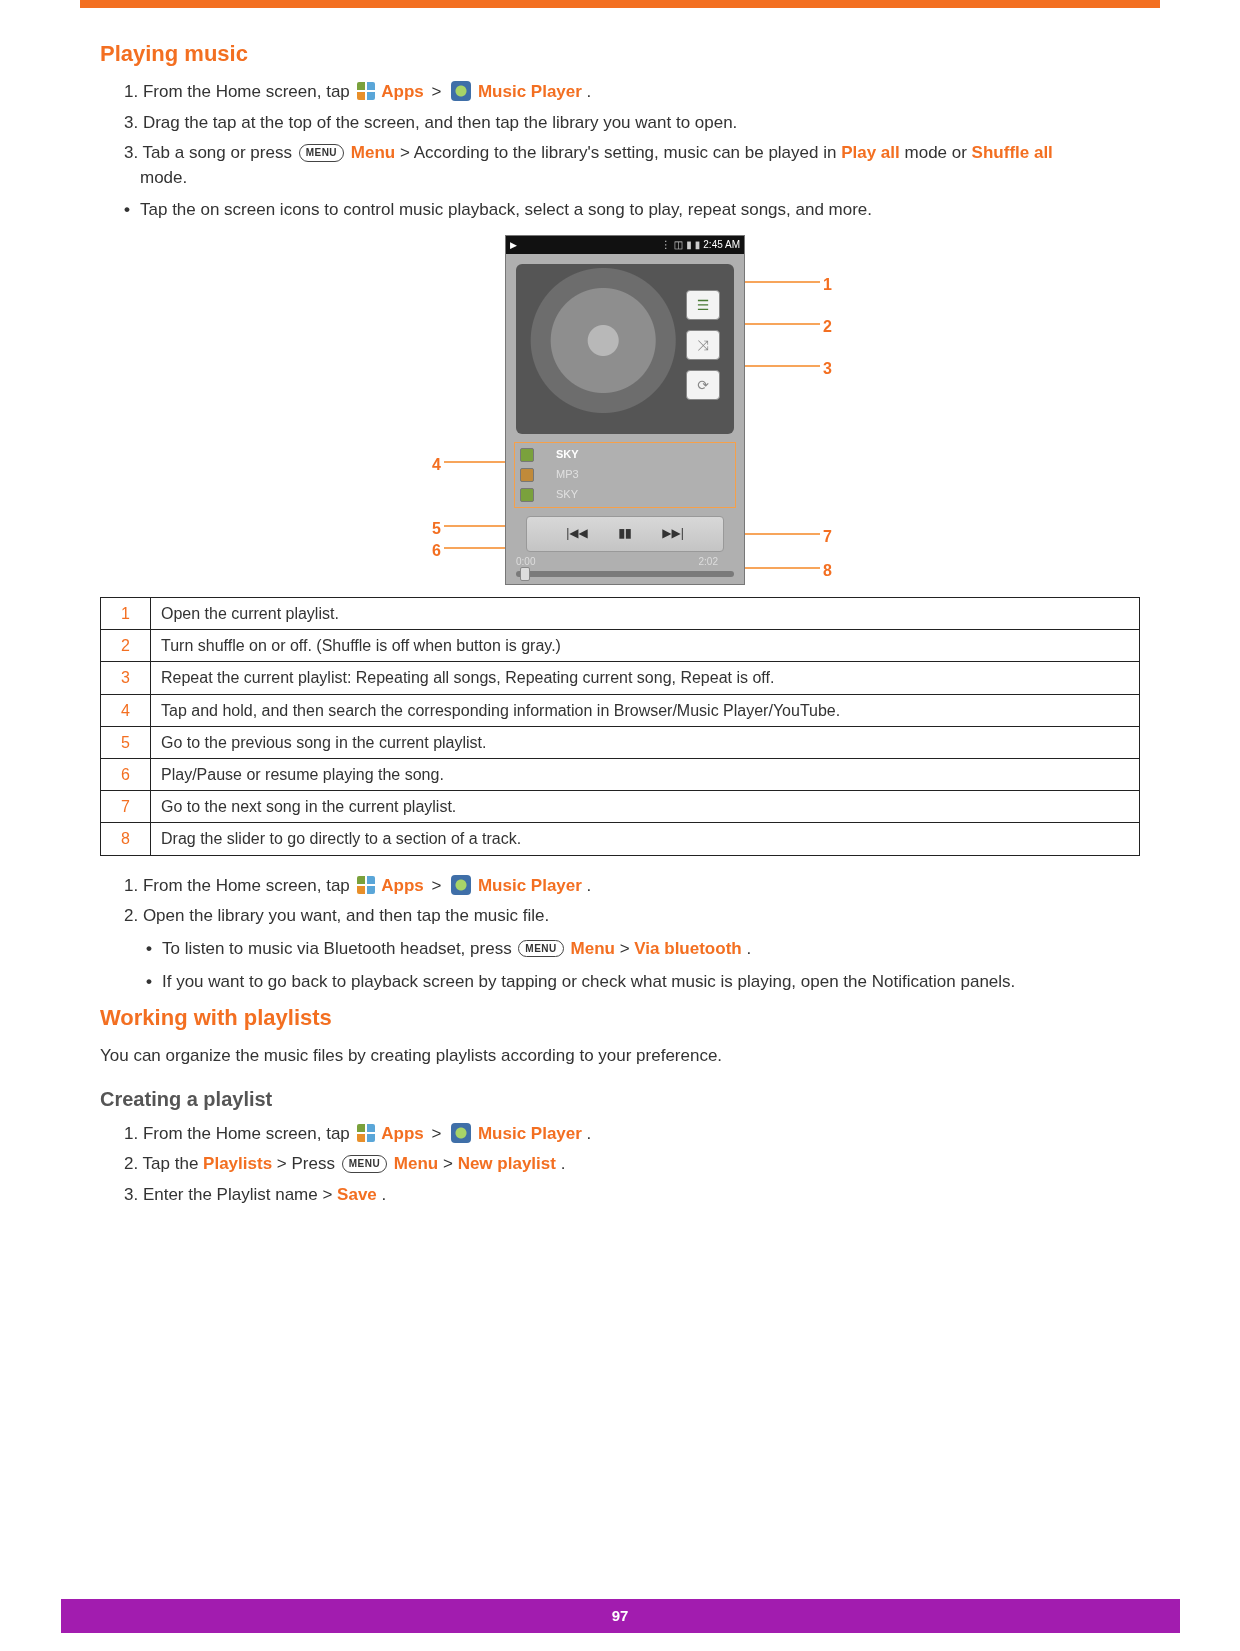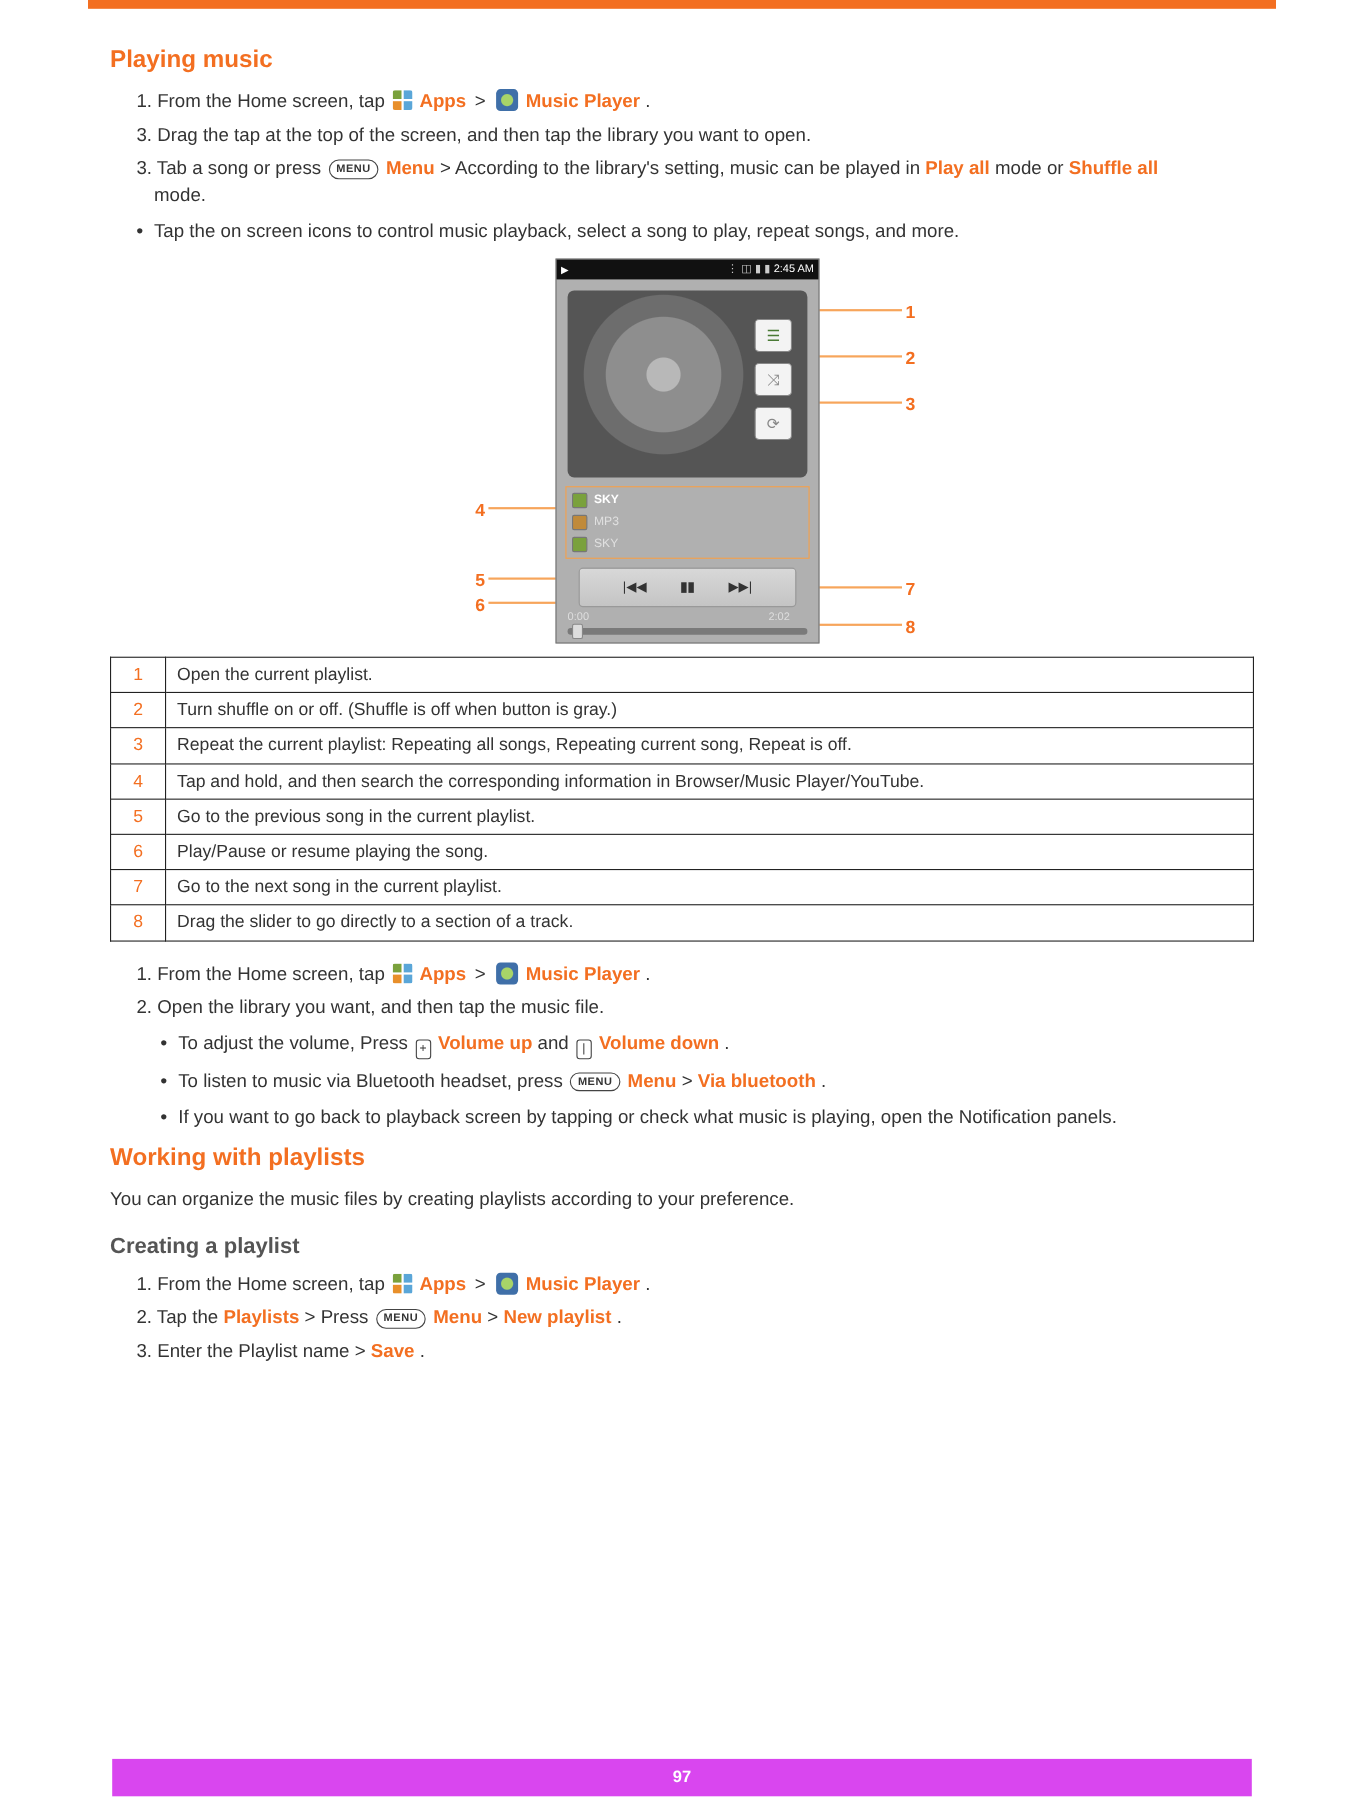--- a/index.html
+++ b/index.html
@@ -156,21 +156,21 @@
     display:flex;align-items:center;justify-content:center;
     font-size:14px;color:#4a7a35;
   }
   .sbtn.gray { filter:grayscale(1); color:#888; }
   .nowbox {
     margin: 8px 8px 0 8px;
     border: 1.5px solid #f5a04a;
     padding: 2px 2px 2px 2px;
   }
   .nowrow {
-    display:flex;align-items:center;gap:6px;
+    display:flex;align-items:center;gap:22px;
     color:#e0e0e0;
     font-size:11px;
     padding:2px 3px;
   }
   .nowrow .nb { width:14px;height:14px;border:1px solid #777;border-radius:2px;background:#7aa13c; }
   .nowrow.sel { color:#fff;font-weight:700; }
   .nowrow.sel .nb { background:#7aa13c; }
   .ctrlbar {
     margin-top: 8px;
     display:flex;justify-content:center;gap:16px;
@@ -225,25 +225,25 @@
     font-weight:400;
   }
   .para { margin: 8px 0 8px 0; }
   .footer {
     position:absolute;
     left:0;bottom:18px;
     width:100%;
     display:flex;justify-content:center;
   }
   .footer .bar {
-    background:#d946ef;
+    background:#a21caf;
     color:#fff;
     font-weight:700;
     padding: 6px 0;
-    width: 1036px;
+    width: 1119px;
     text-align:center;
     font-size:15px;
   }
 </style>
 </head>
 <body>
 
 <div class="page">
   <div class="topbar"></div>
 
@@ -390,29 +390,20 @@
       <span class="em">Apps</span>
       <span style="padding:0 3px;">&gt;</span>
       <span class="icon-mplayer"></span>
       <span class="em">Music Player</span>
       <span>.</span>
     </li>
     <li>2. Open the library you want, and then tap the music file.</li>
   </ol>
   <ul class="bullets" style="margin-left:46px">
     <li>
-      <span>To adjust the volume, Press </span>
-      <span class="vkey">+</span>
-      <span class="em">Volume up</span>
-      <span> and </span>
-      <span class="vkey">|</span>
-      <span class="em">Volume down</span>
-      <span>.</span>
-    </li>
-    <li>
       <span>To listen to music via Bluetooth headset, press </span>
       <span class="menu-key">MENU</span>
       <span class="em">Menu</span>
       <span> &gt; </span>
       <span class="em">Via bluetooth</span>
       <span>.</span>
     </li>
     <li>If you want to go back to playback screen by tapping or check what music is playing, open the Notification panels.</li>
   </ul>
 

